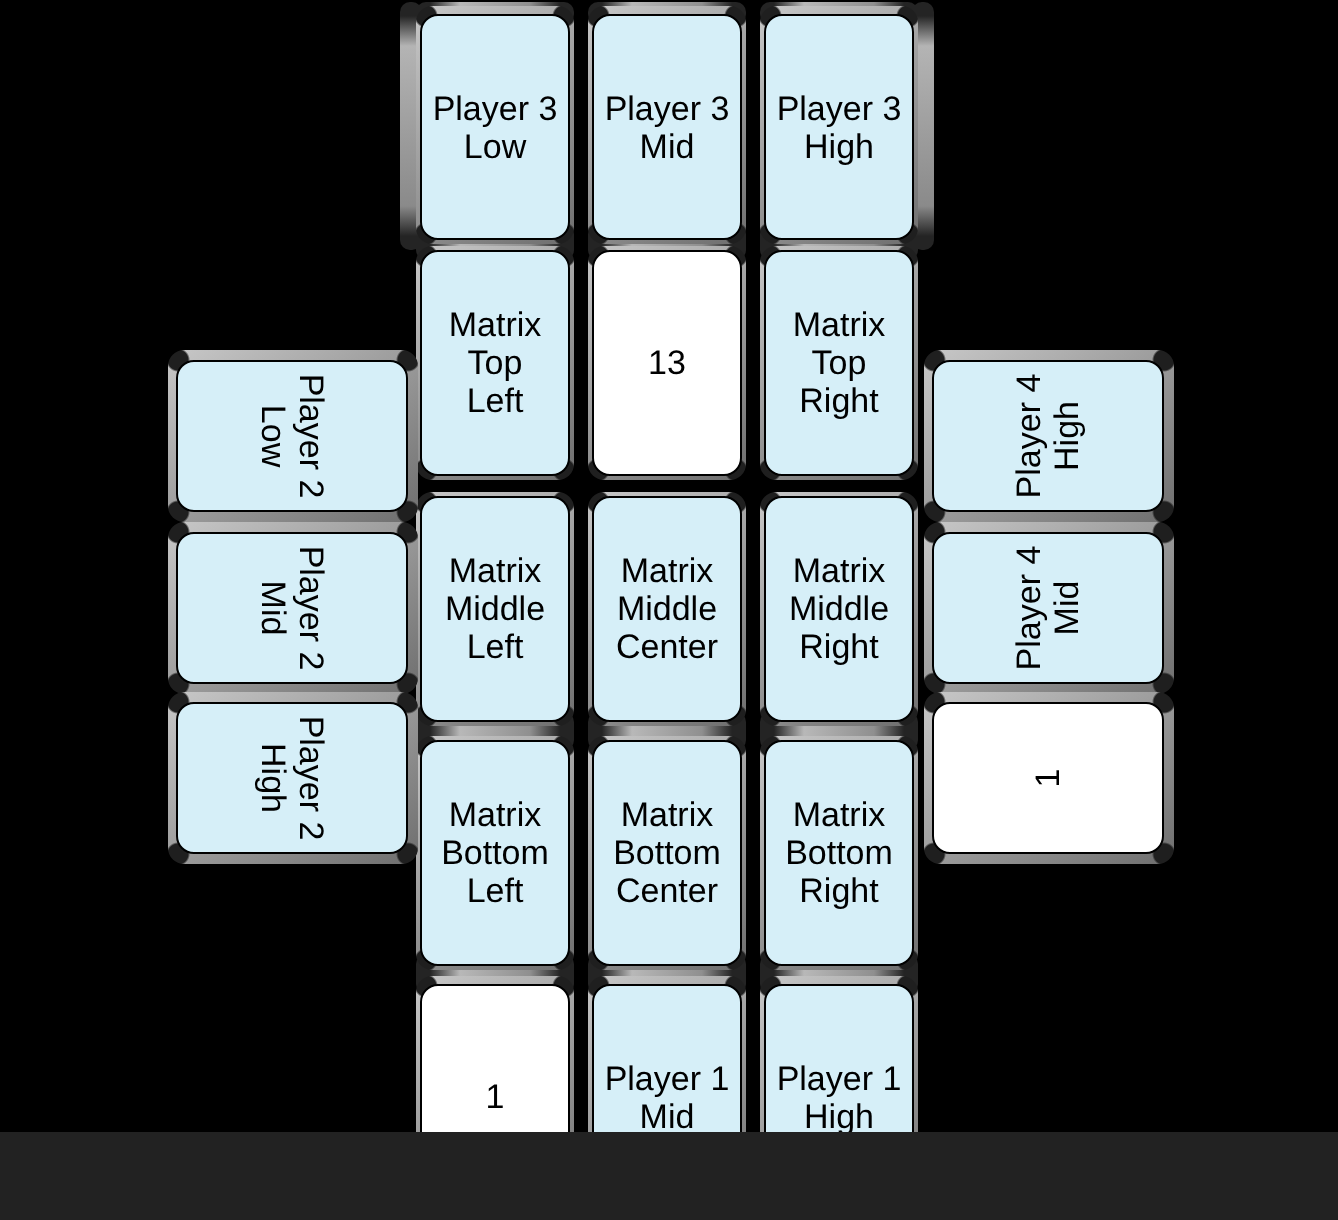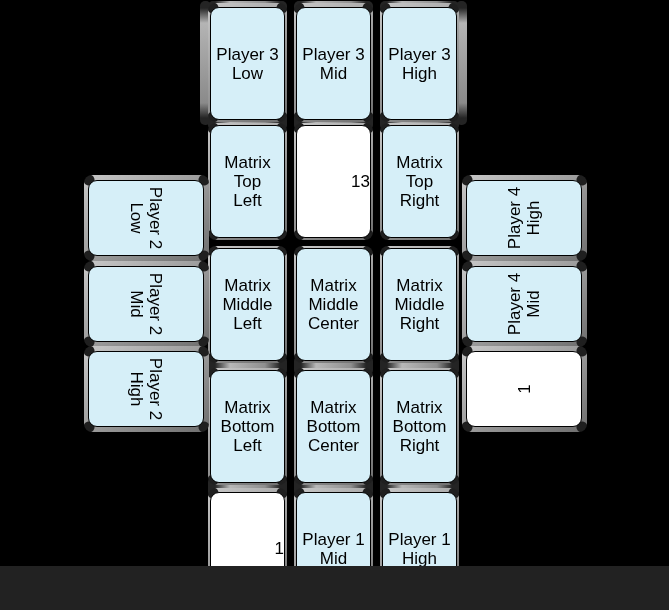--- a/index.html
+++ b/index.html
@@ -48,21 +48,21 @@
   
   .card{
     position:absolute;
     box-sizing:border-box;
     background:var(--card-face);
     border:1.5px solid var(--card-border);
     border-radius:9px;
     display:flex;align-items:center;justify-content:center;
     color:var(--text);
   }
-  .card.white{background:var(--card-played);justify-content:flex-end;}
+  .card.white{background:var(--card-played);}
   .label{
     white-space:pre-line;
     text-align:center;
     font-size:17px;
     line-height:19px;
   }
   .card.rot90 .label, .card.rot270 .label{
     position:absolute;left:50%;top:50%;
     width:110px;
   }

